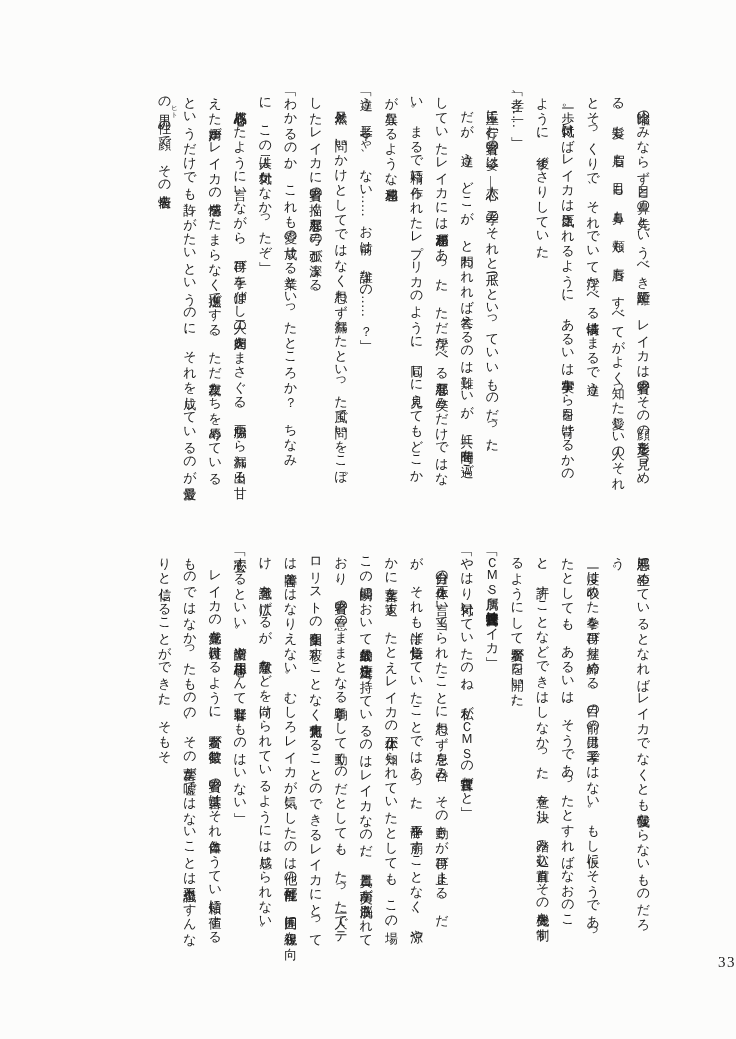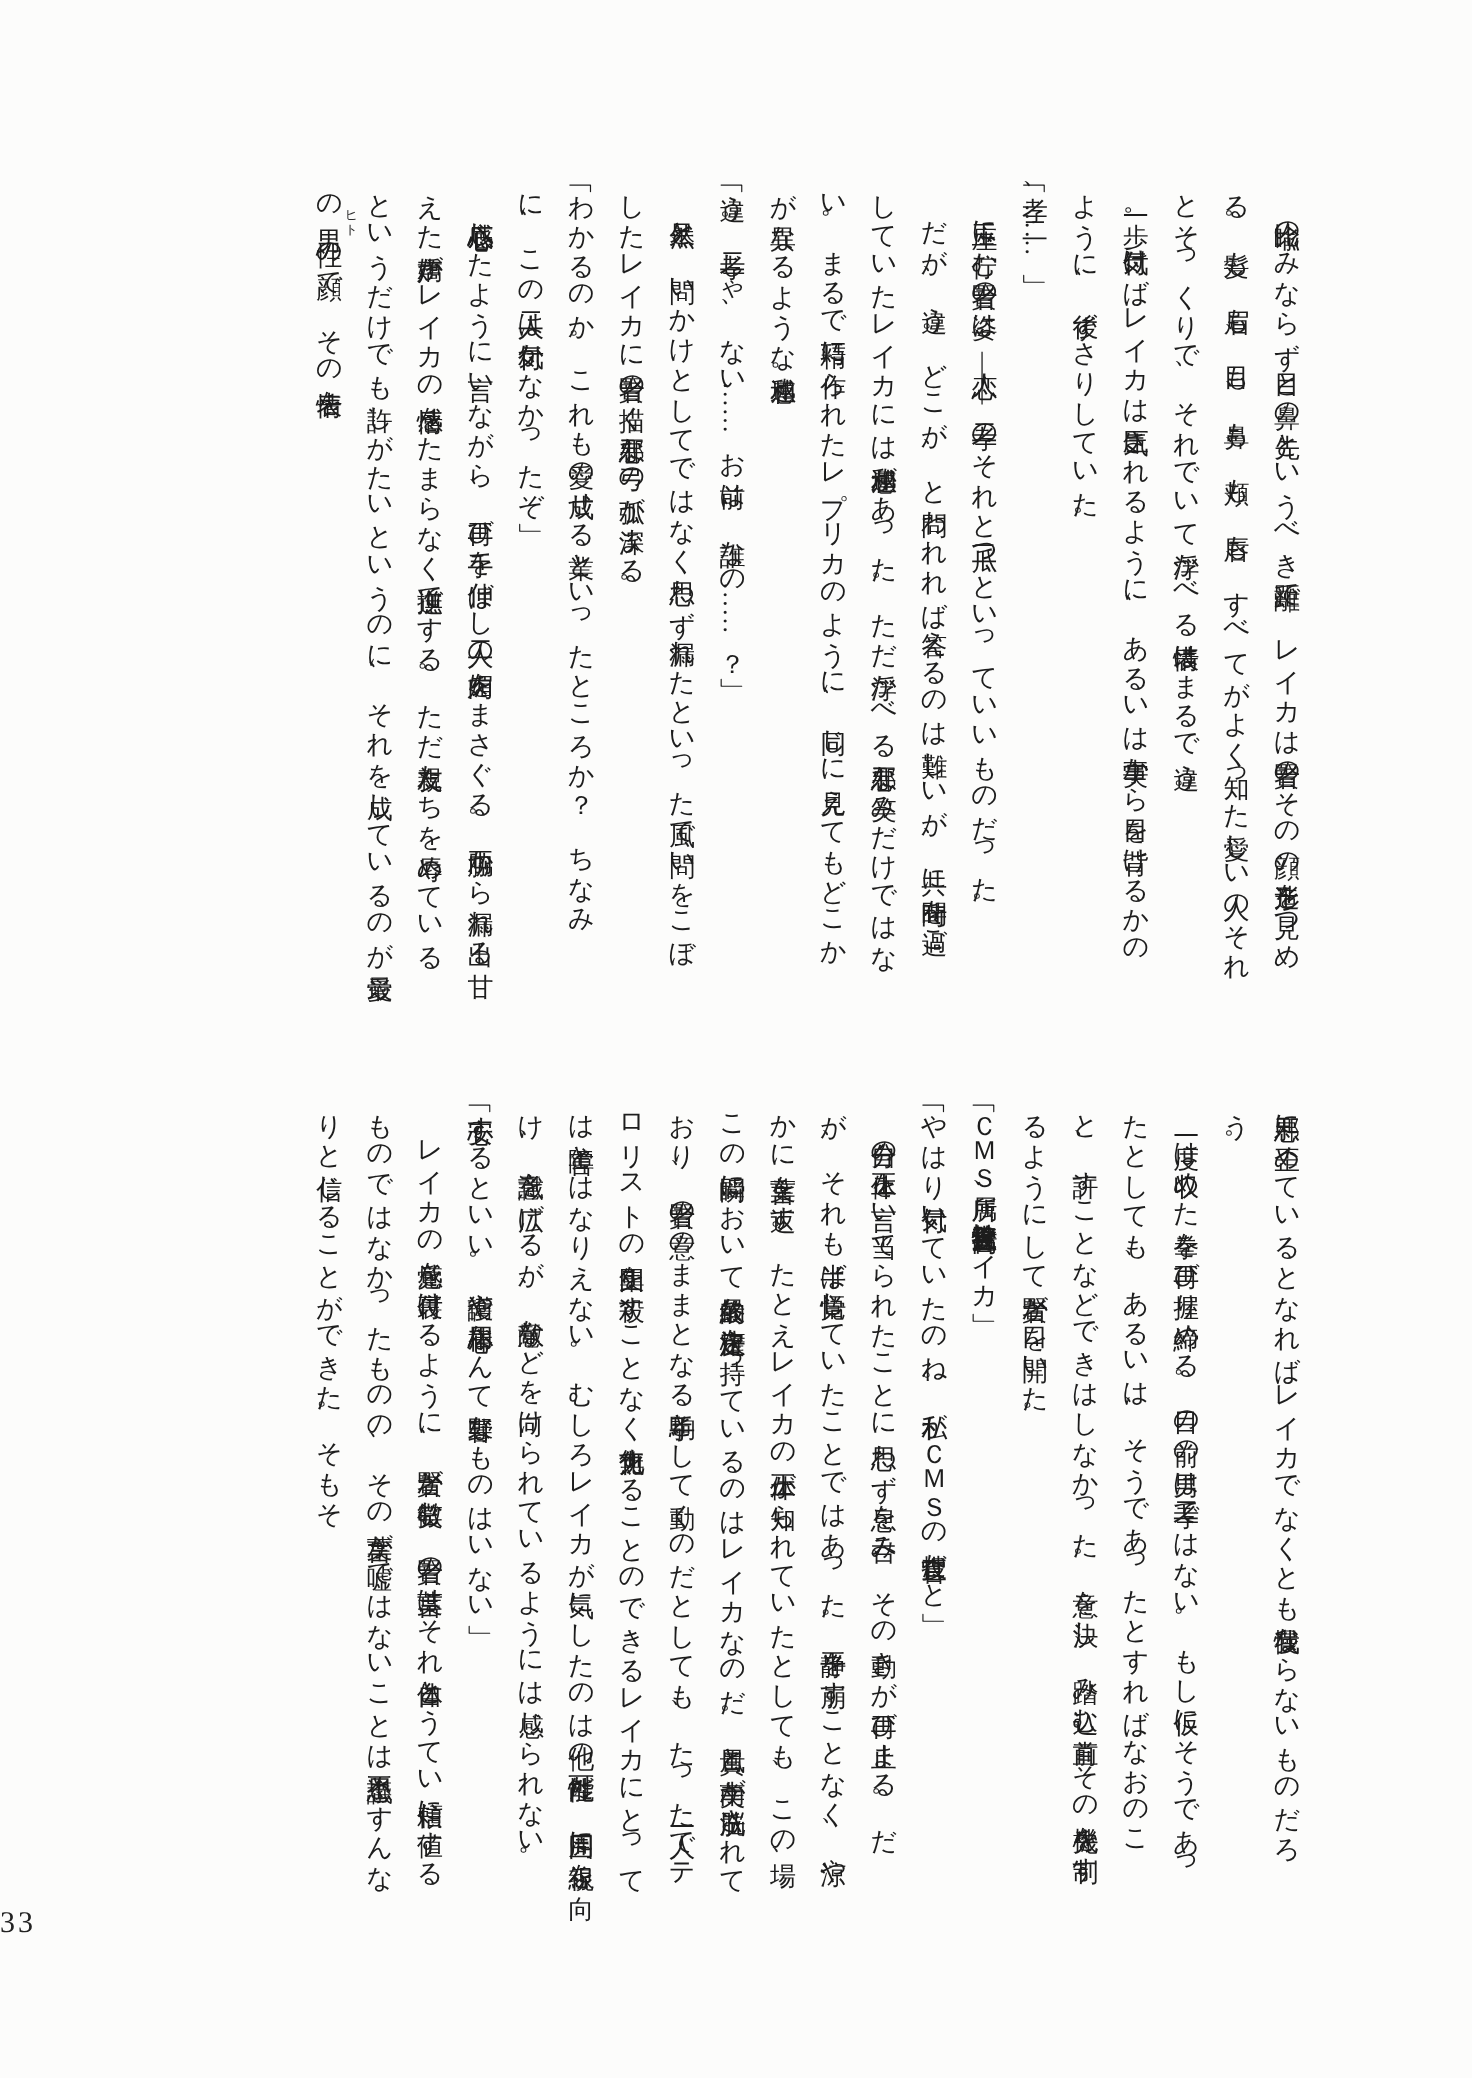--- a/index.html
+++ b/index.html
@@ -31,21 +31,21 @@
     font-size: 6.5px;
     letter-spacing: 0;
     line-height: 1;
     color: #2a2a2a;
   }
   .page-number {
     position: absolute;
     left: 0;
     top: 954px;
     width: 100%;
-    text-align: left;
+    text-align: right;
     font-size: 15px;
     letter-spacing: 1.5px;
     color: #222222;
   }
 </style>
 </head>
 <body>
 
 <div class="page">
   <div class="band band-upper">

